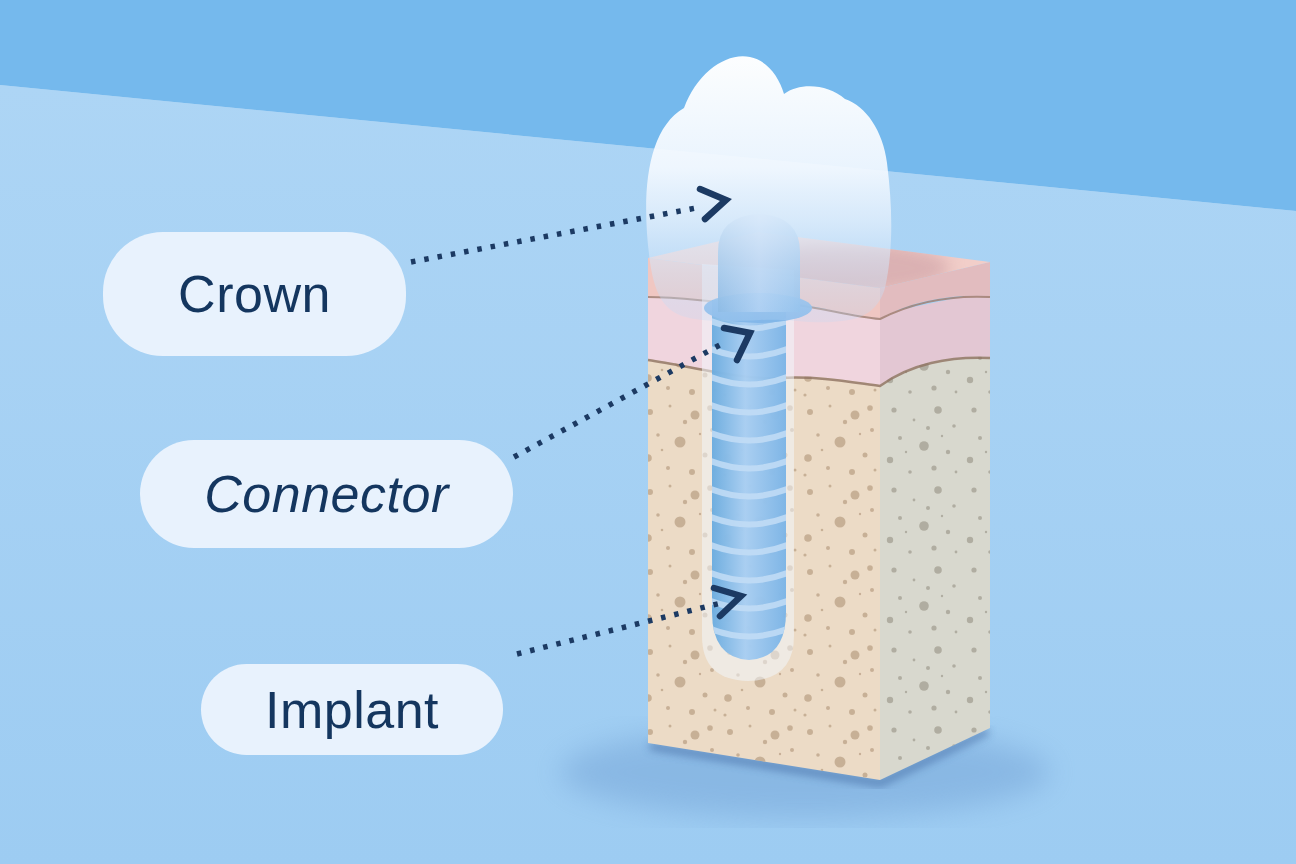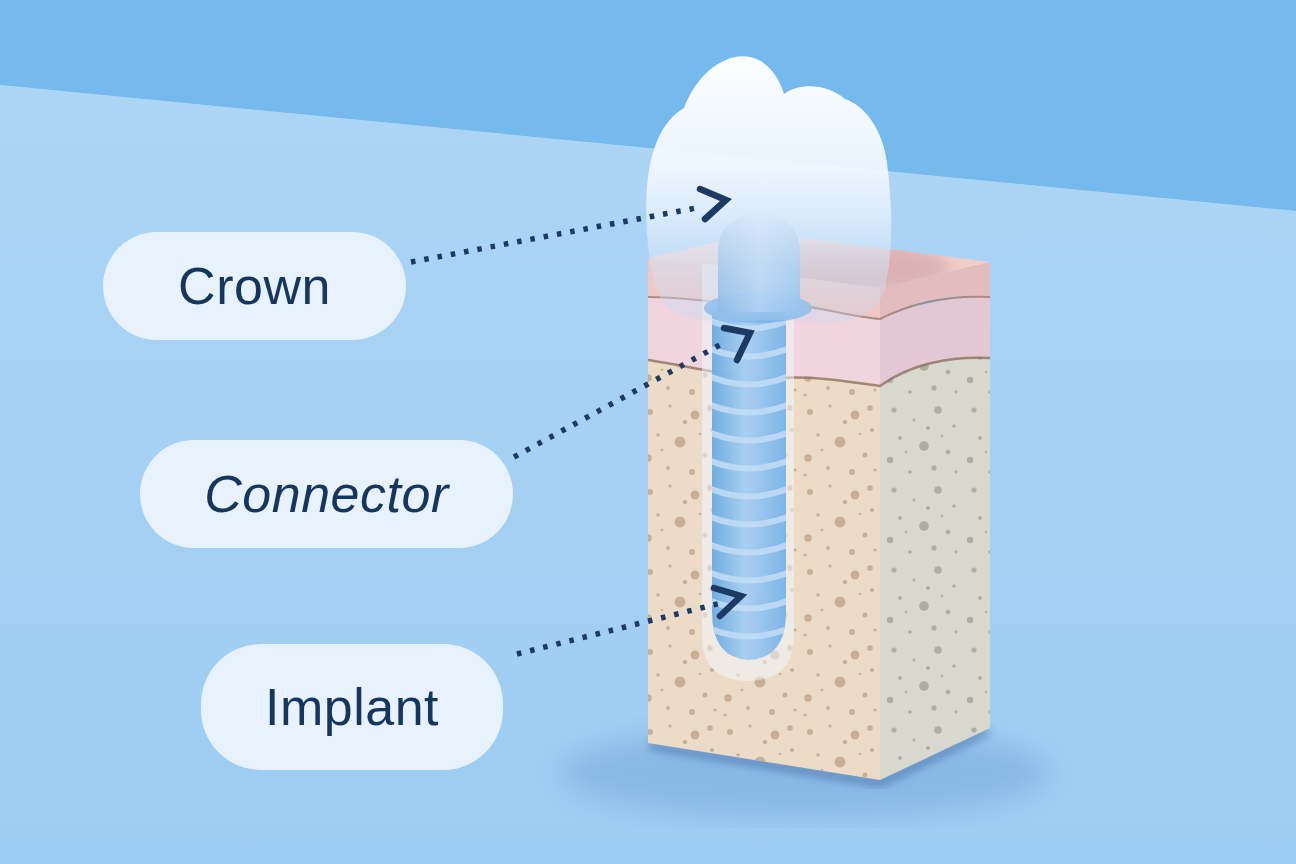--- a/index.html
+++ b/index.html
@@ -13,23 +13,23 @@
   .pill{
     position:absolute;
     display:flex;align-items:center;justify-content:center;
     background:#e8f2fd;
     color:#14365f;
     border-radius:60px;
     font-size:52px;
     font-weight:500;
     letter-spacing:.5px;
   }
-  .pill-crown{left:103px;top:232px;width:303px;height:108px;}
+  .pill-crown{left:103px;top:232px;width:303px;height:124px;}
   .pill-connector{left:140px;top:440px;width:373px;height:108px;font-style:italic;}
-  .pill-implant{left:201px;top:644px;width:302px;height:126px;}
+  .pill-implant{left:201px;top:664px;width:302px;height:91px;}
 </style>
 </head>
 <body>
 
 <div class="stage">
 
   <svg viewBox="0 0 1296 864" width="1296" height="864">
     <defs>
       <linearGradient id="floorGrad" x1="0" y1="0" x2="0" y2="1">
         <stop offset="0" stop-color="#add5f5"></stop>

